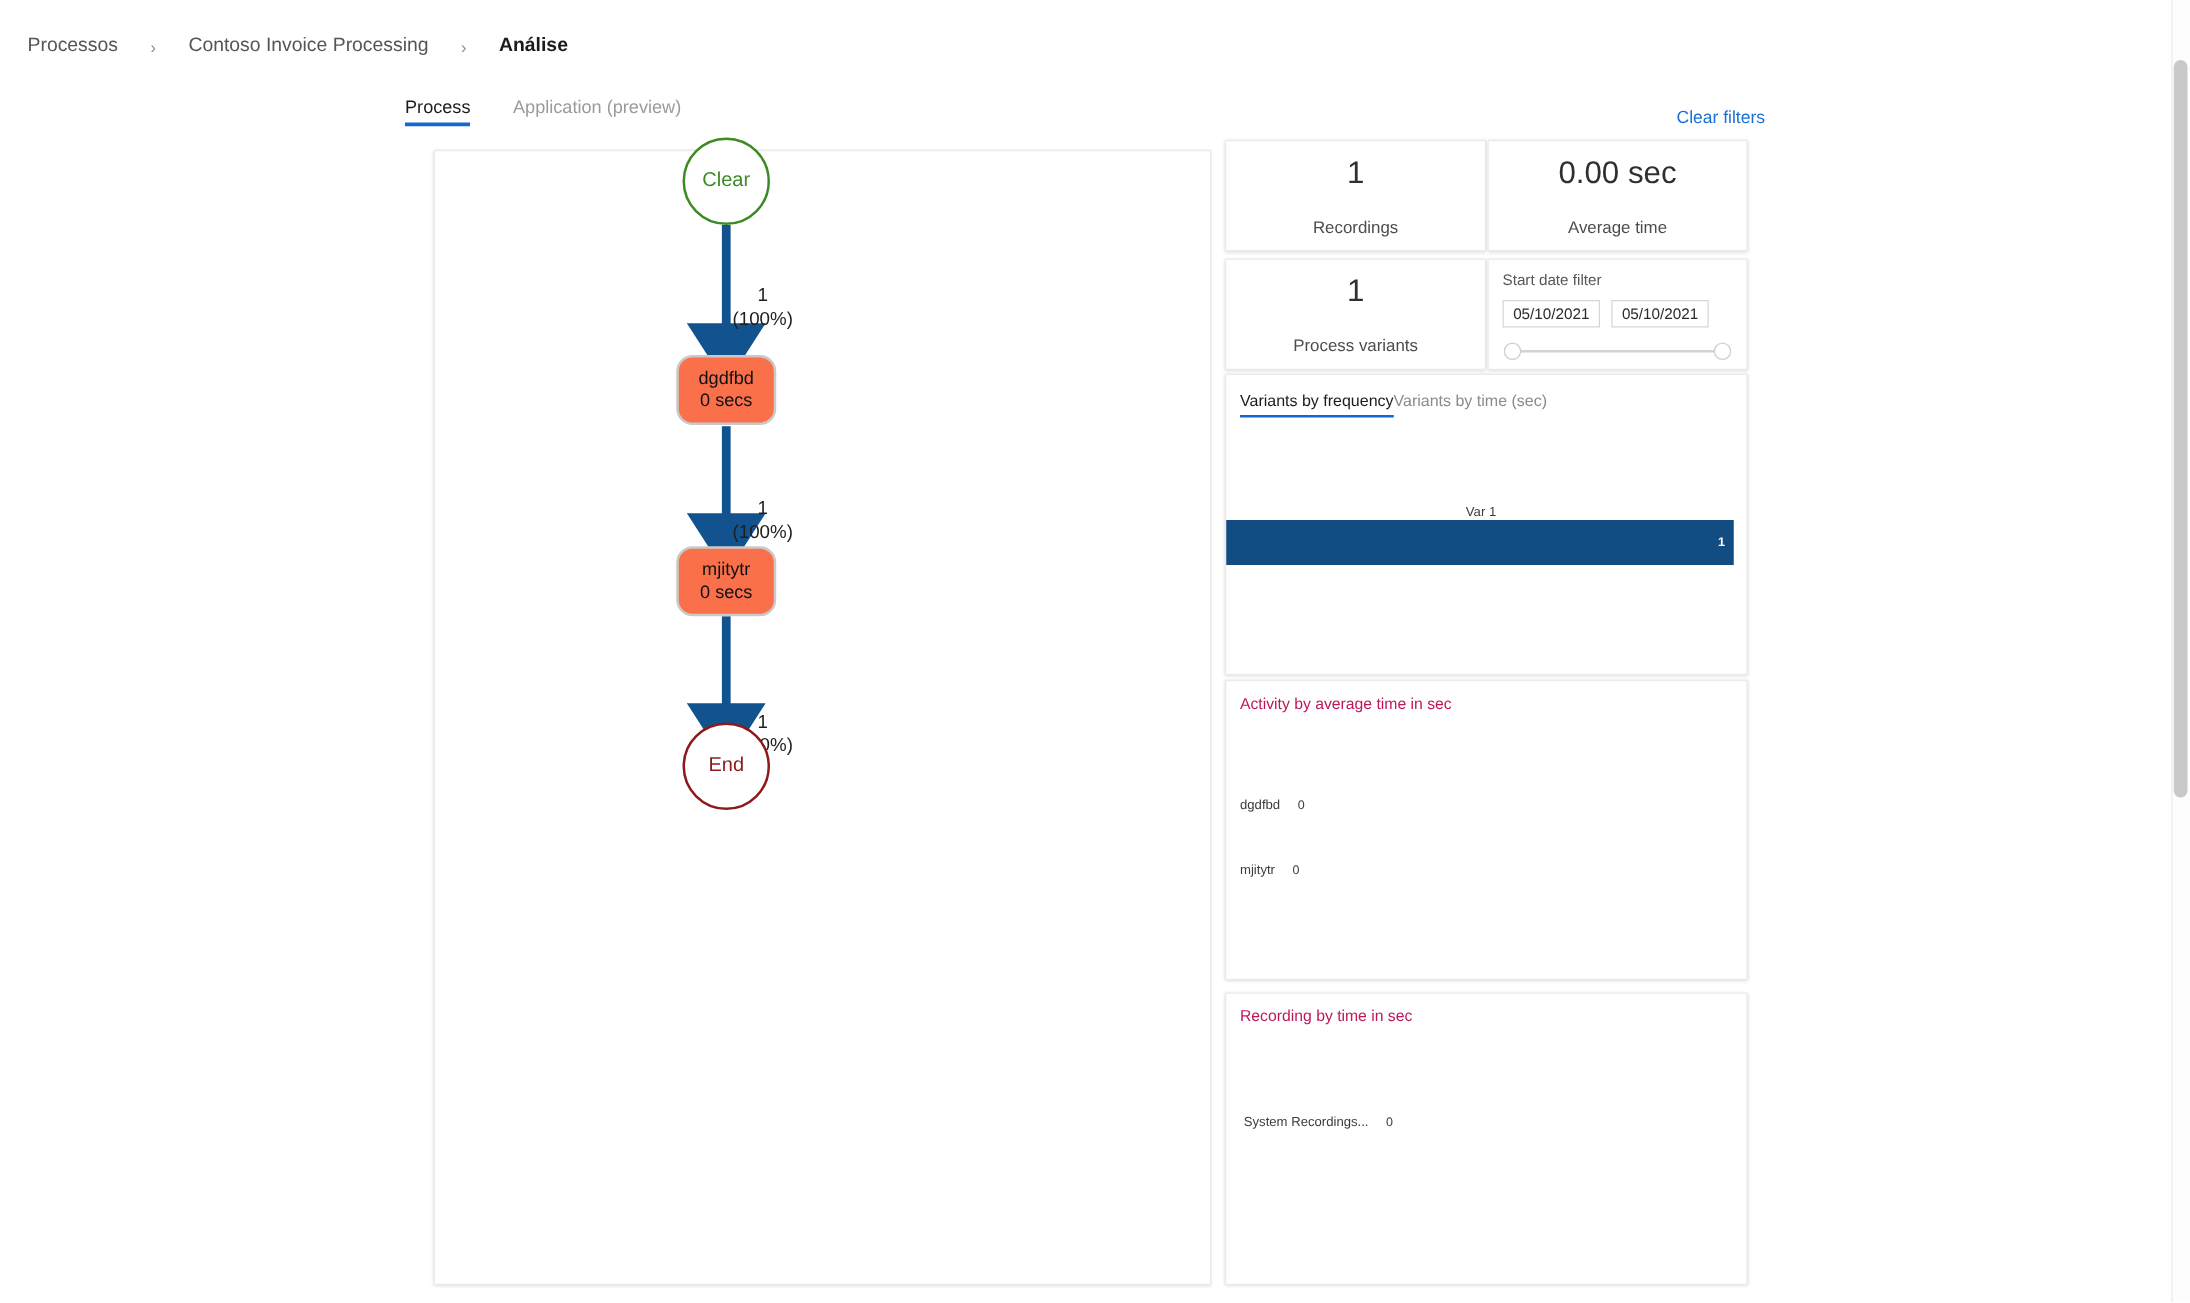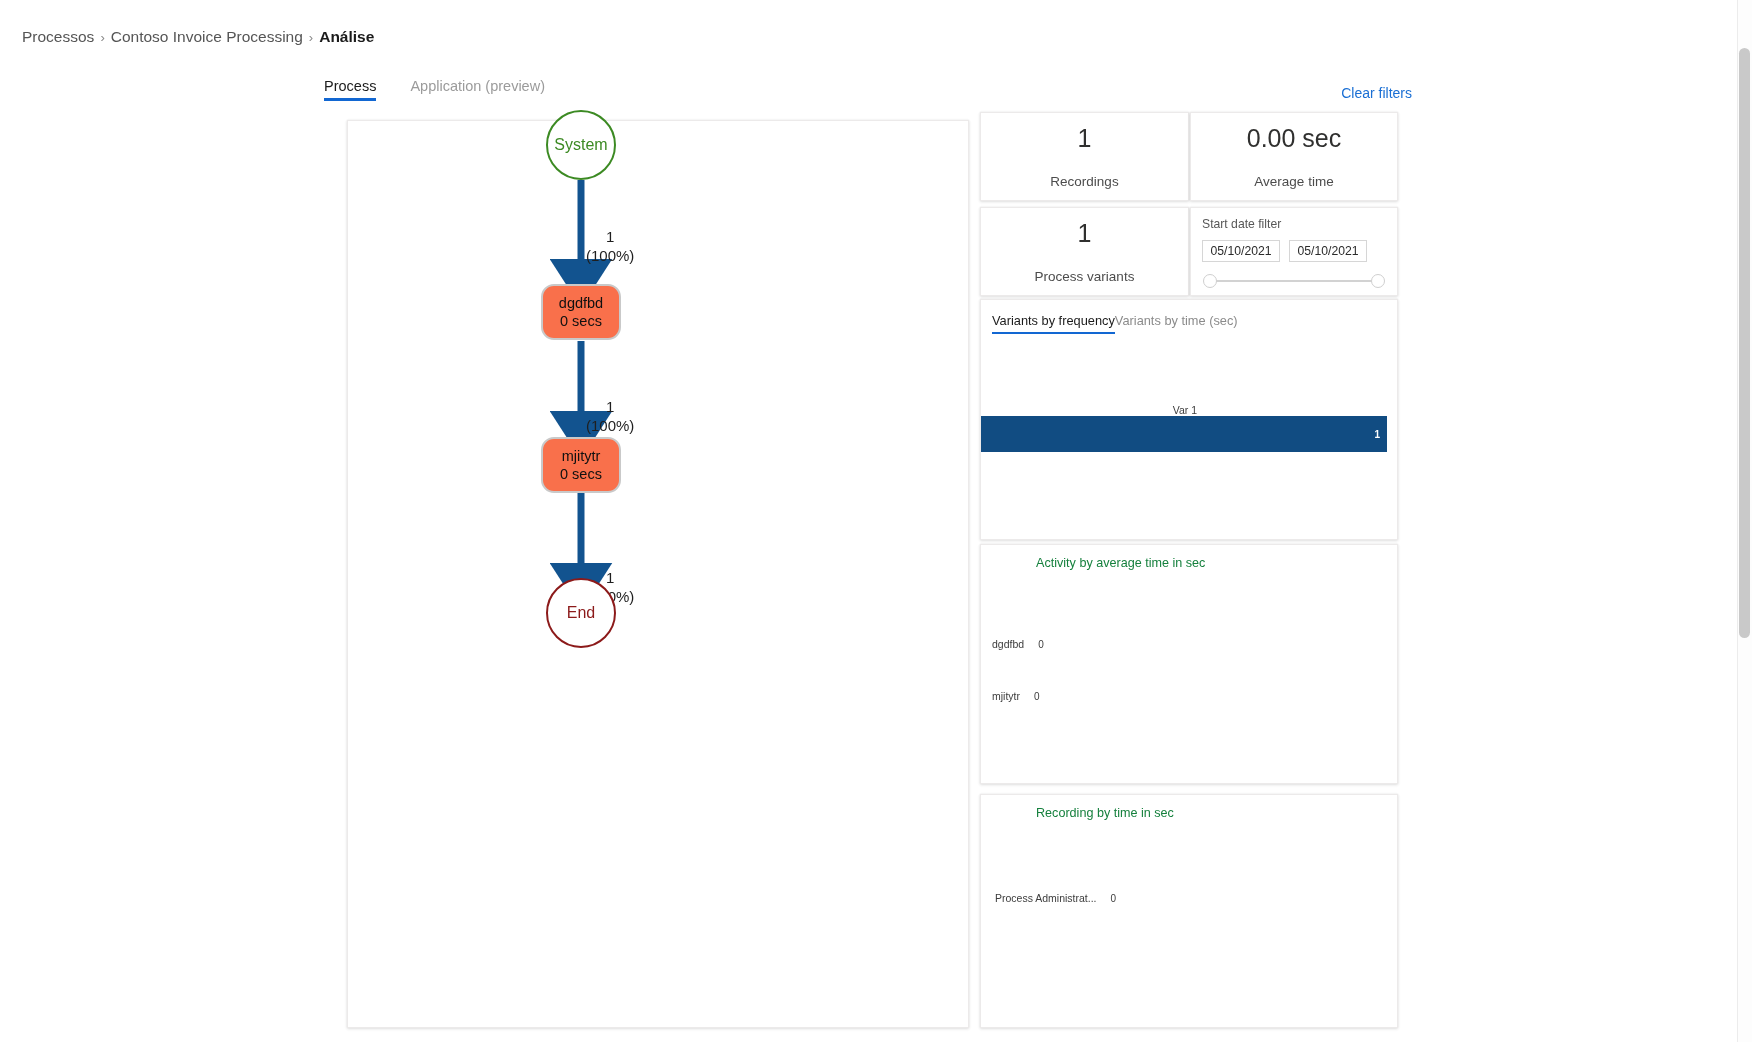--- a/index.html
+++ b/index.html
@@ -8,21 +8,21 @@
     width: 1752px; height: 1042px;
     background: #ffffff;
     font-family: "Liberation Sans", sans-serif;
     overflow: hidden;
   }
   .page { position: relative; width: 1752px; height: 1042px; background:#fff; }
 
   
   .breadcrumb {
     position: absolute; left: 22px; top: 28px;
-    display: flex; align-items: center; gap: 6px;
+    display: flex; align-items: center; gap: 26px;
     font-size: 15.5px; color: #4a4a4a;
   }
   .crumb { color: #555; white-space: nowrap; }
   .crumb.active { color: #1b1b1b; font-weight: bold; }
   .crumb-sep { color: #8a8a8a; font-size: 13px; user-select: none; }
 
   
   .tabstrip {
     position: absolute; left: 324px; top: 78px;
     display: flex; align-items: flex-end; gap: 34px;
@@ -99,21 +99,21 @@
   .bar-cat { width: 36px; text-align: right; font-size: 10.5px; color: #3c3c3c; margin-right: 10px; }
   .bar-fill {
     height: 36px; background: #114c82;
     display: flex; align-items: center; justify-content: flex-end;
   }
   .bar-val { font-size: 10px; color: #fff; font-weight: bold; padding-right: 7px; }
 
   
   #activity-panel  { left: 980px; top: 544px; width: 418px; height: 240px; }
   #recording-panel { left: 980px; top: 794px; width: 418px; height: 234px; }
-  .lc-title { font-size: 12.6px; color: #15803d; padding: 11px 0 0 11px; margin-left: 44px; }
+  .lc-title { font-size: 12.6px; color: #be185d; padding: 11px 0 0 11px; }
   .lc-rows { position: relative; }
   .lc-row { position: absolute; display: flex; align-items: center; }
   .lc-name { font-size: 10.5px; color: #3c3c3c; white-space: nowrap; }
   .lc-value { font-size: 10px; color: #3c3c3c; margin-left: 14px; }
 
   
   .flow { position: absolute; left: 0; top: 0; width: 100%; height: 100%; }
   .node-terminal {
     position: absolute; width: 70px; height: 70px; border-radius: 50%;
     background: #fff; display: flex; align-items: center; justify-content: center;
@@ -169,21 +169,21 @@
         <defs>
           <marker id="arrow" markerWidth="9" markerHeight="9" refX="3.2" refY="4.5" orient="auto">
             <path d="M0,0 L0,9 L7,4.5 z" fill="#12538f"></path>
           </marker>
         </defs>
         <line x1="233" y1="59" x2="233" y2="160" stroke="#12538f" stroke-width="7" marker-end="url(#arrow)"></line>
         <line x1="233" y1="220" x2="233" y2="312" stroke="#12538f" stroke-width="7" marker-end="url(#arrow)"></line>
         <line x1="233" y1="372" x2="233" y2="464" stroke="#12538f" stroke-width="7" marker-end="url(#arrow)"></line>
       </svg>
 
-      <div class="node-terminal start" style="left:198px; top:-11px;">System</div>
+      <div class="node-terminal start" style="left:198px; top:-11px;">Clear</div>
 
       <div class="edge-label" style="left:238px; top:106px;">
         <div>1</div>
         <div>(100%)</div>
       </div>
 
       <div class="node-activity" style="left:193px; top:163px;">
         <span>dgdfbd</span>
         <span>0 secs</span>
       </div>
@@ -261,21 +261,21 @@
         <span class="lc-name">mjitytr</span>
         <span class="lc-value">0</span>
       </div>
     </div>
   </div>
 
   <div class="panel" id="recording-panel">
     <div class="lc-title">Recording by time in sec</div>
     <div class="lc-rows">
       <div class="lc-row" style="left: 14px; top: 72px;">
-        <span class="lc-name">Process Administrat...</span>
+        <span class="lc-name">System Recordings...</span>
         <span class="lc-value">0</span>
       </div>
     </div>
   </div>
 
   <div class="scrollbar-track">
     <div class="scrollbar-thumb"></div>
   </div>
 
 </div>

